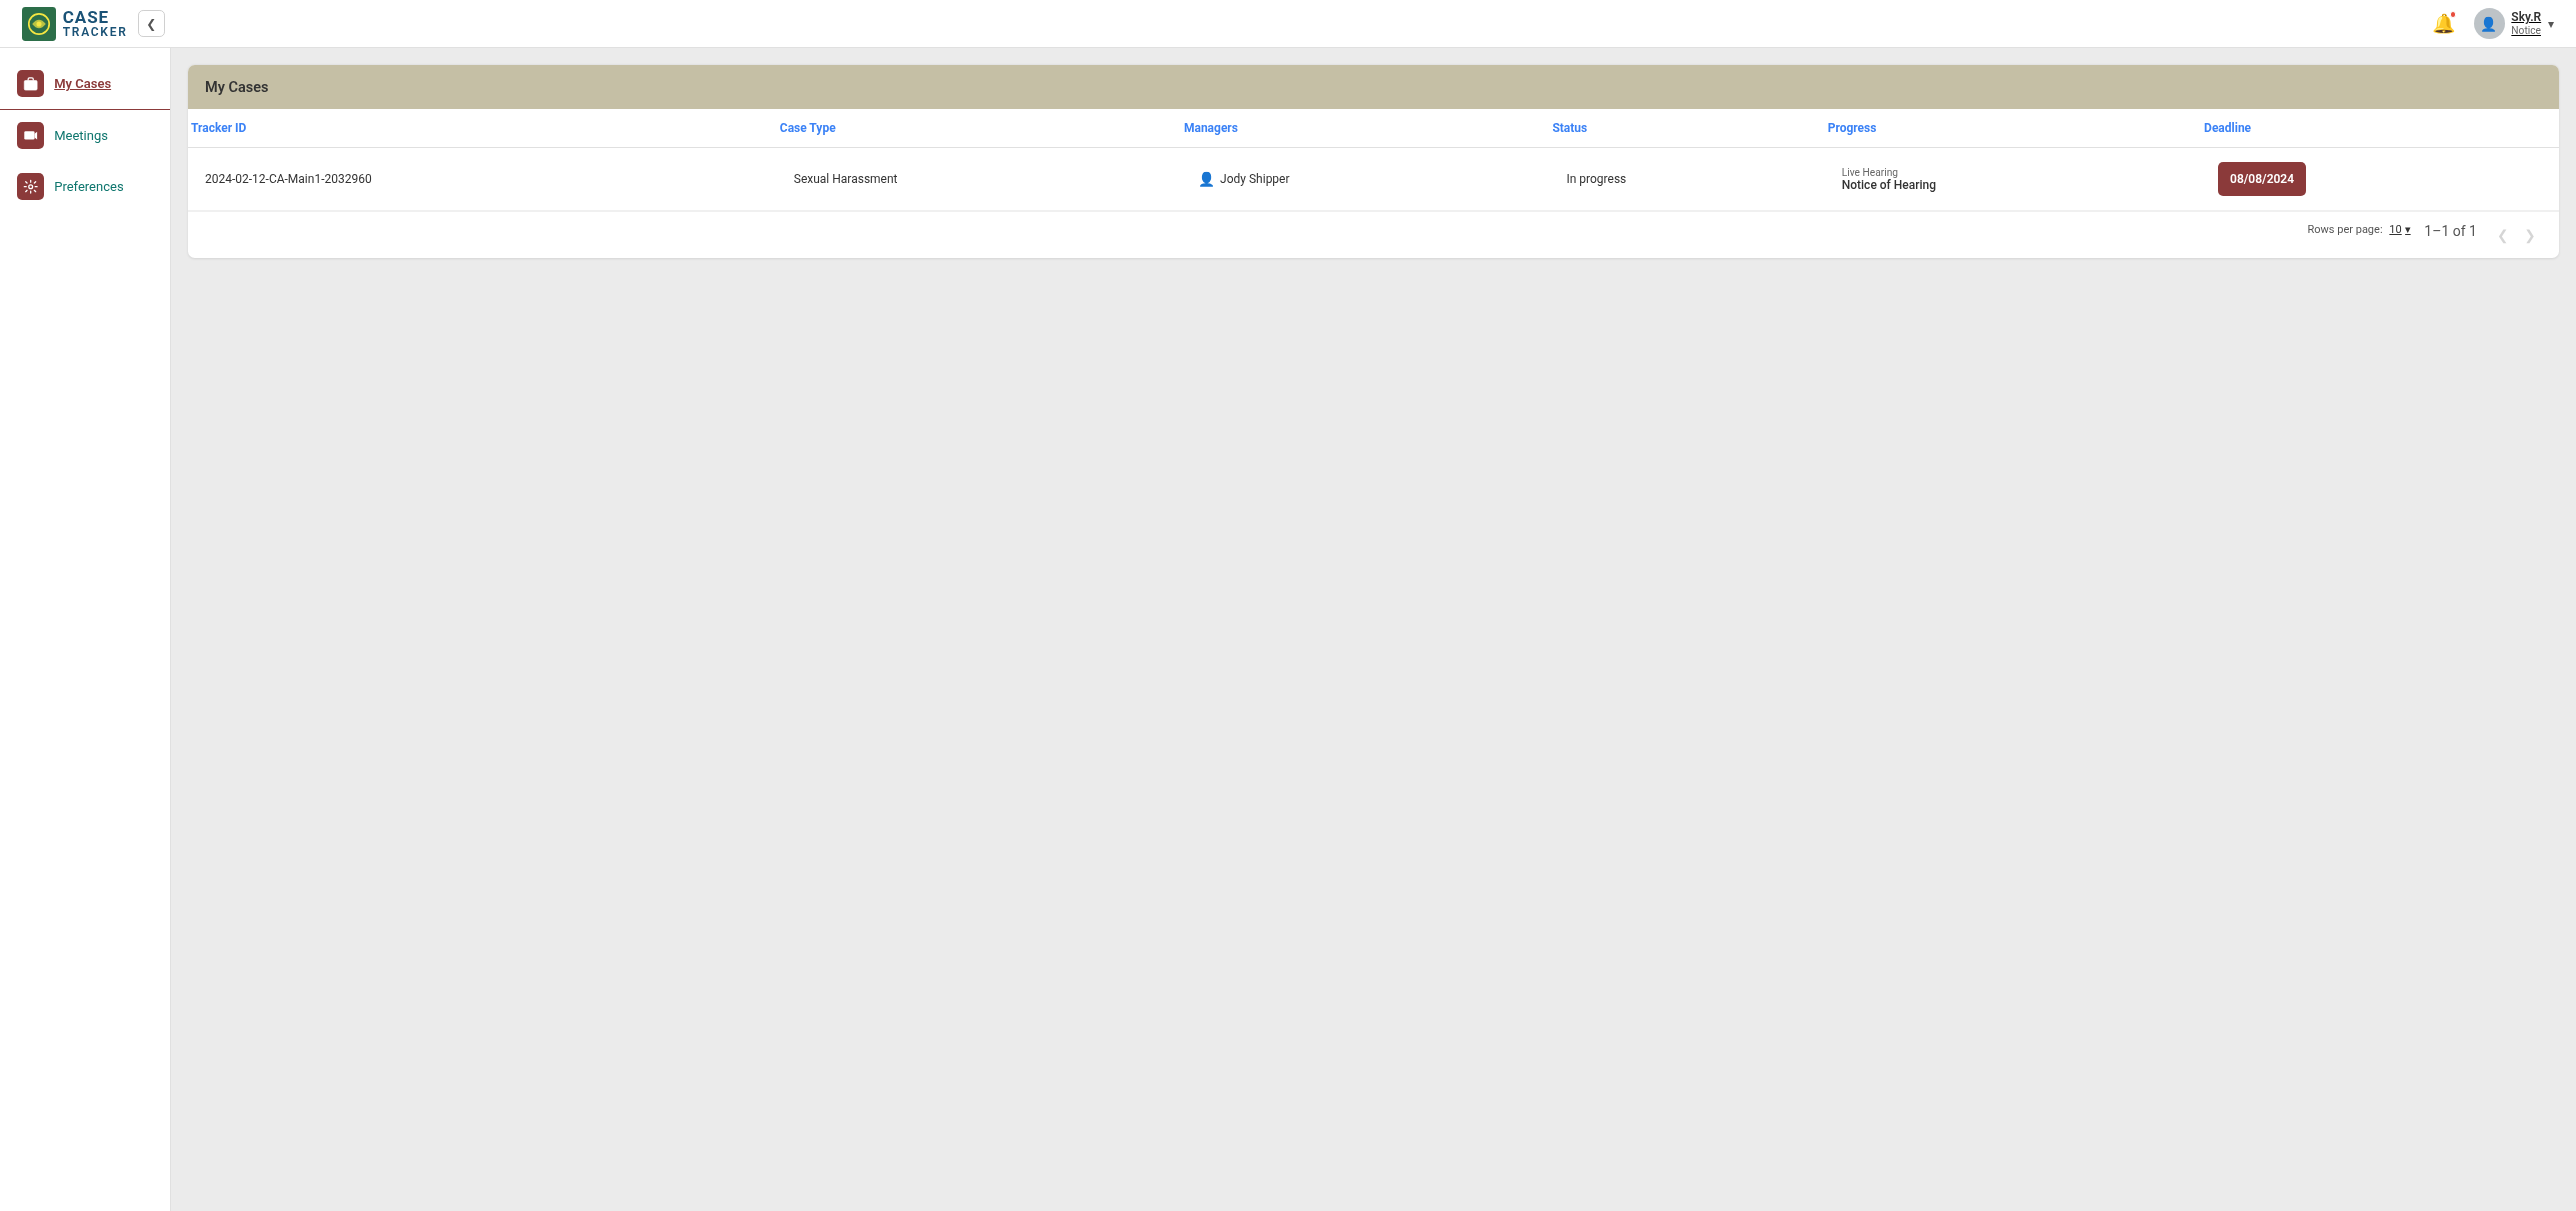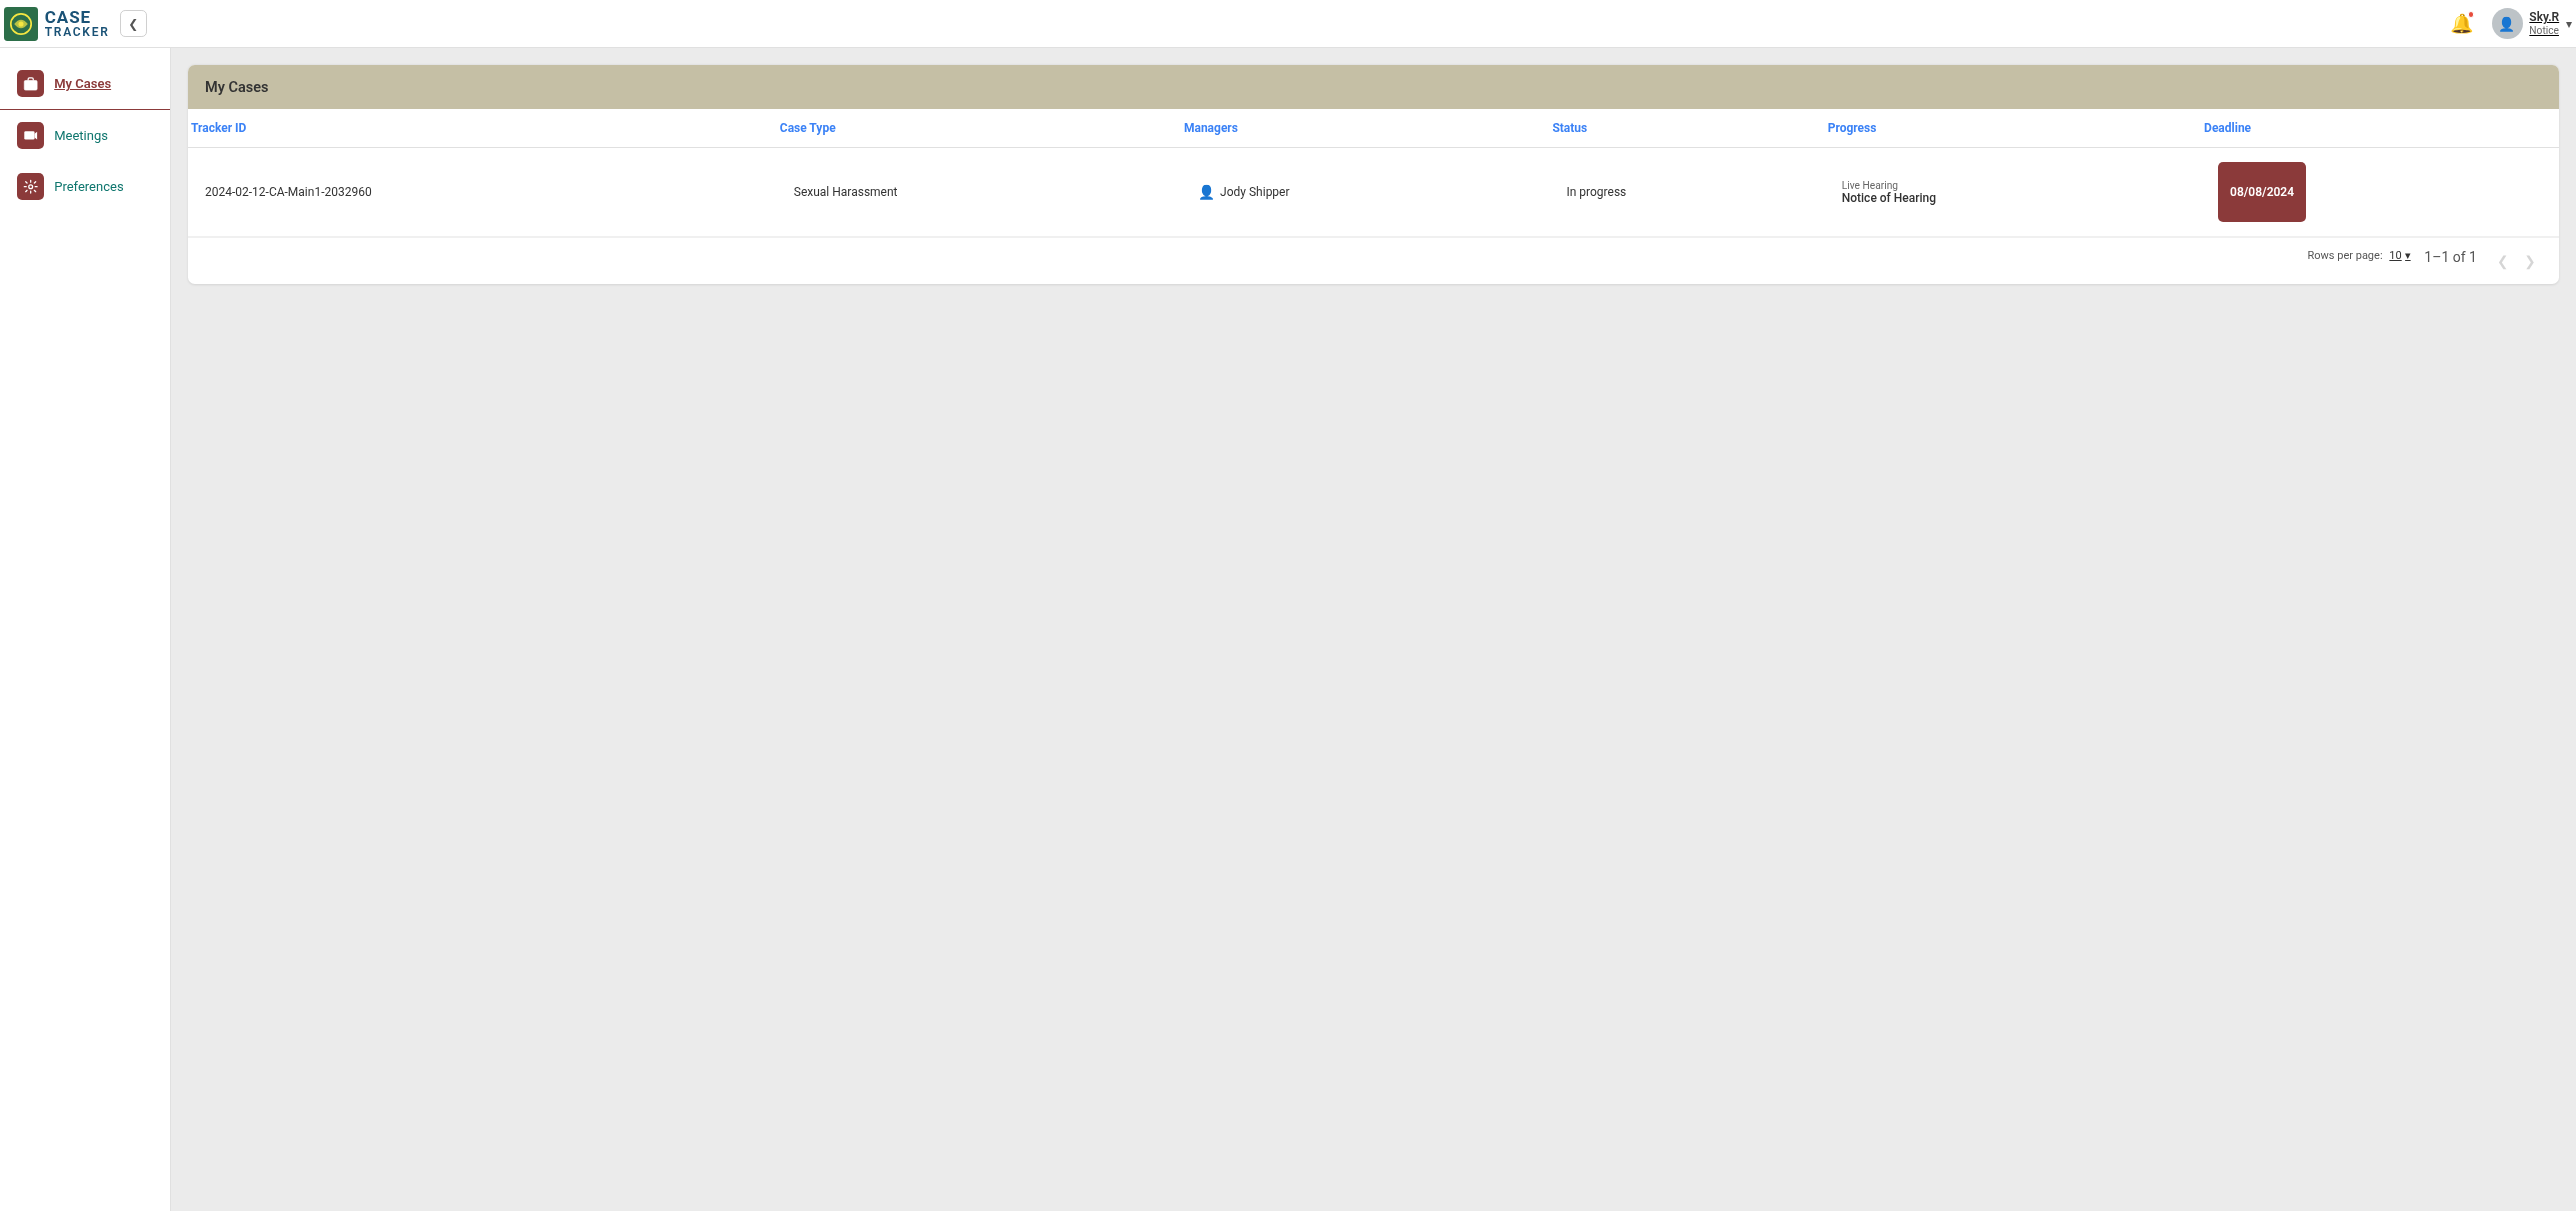--- a/index.html
+++ b/index.html
@@ -18,21 +18,21 @@
     }
 
     
     .header {
       display: flex;
       align-items: center;
       justify-content: space-between;
       background-color: #ffffff;
       border-bottom: 0.9px solid #e0e0e0;
       height: 48px;
-      padding: 0 4px;
+      padding: 0 22px;
       position: fixed;
       top: 0;
       left: 0;
       right: 0;
       z-index: 100;
     }
 
     .header-left {
       display: flex;
       align-items: center;
@@ -307,21 +307,21 @@
 
     .progress-step {
       font-size: 12px;
       color: #333;
       font-weight: 500;
     }
 
     .deadline-badge {
       background-color: #8b3a3a;
       color: white;
-      padding: 23px 12px;
+      padding: 10px 12px;
       border-radius: 5.1px;
       font-size: 12px;
       font-weight: 600;
       white-space: nowrap;
       display: inline-block;
     }
 
     
     .pagination-row {
       display: flex;

